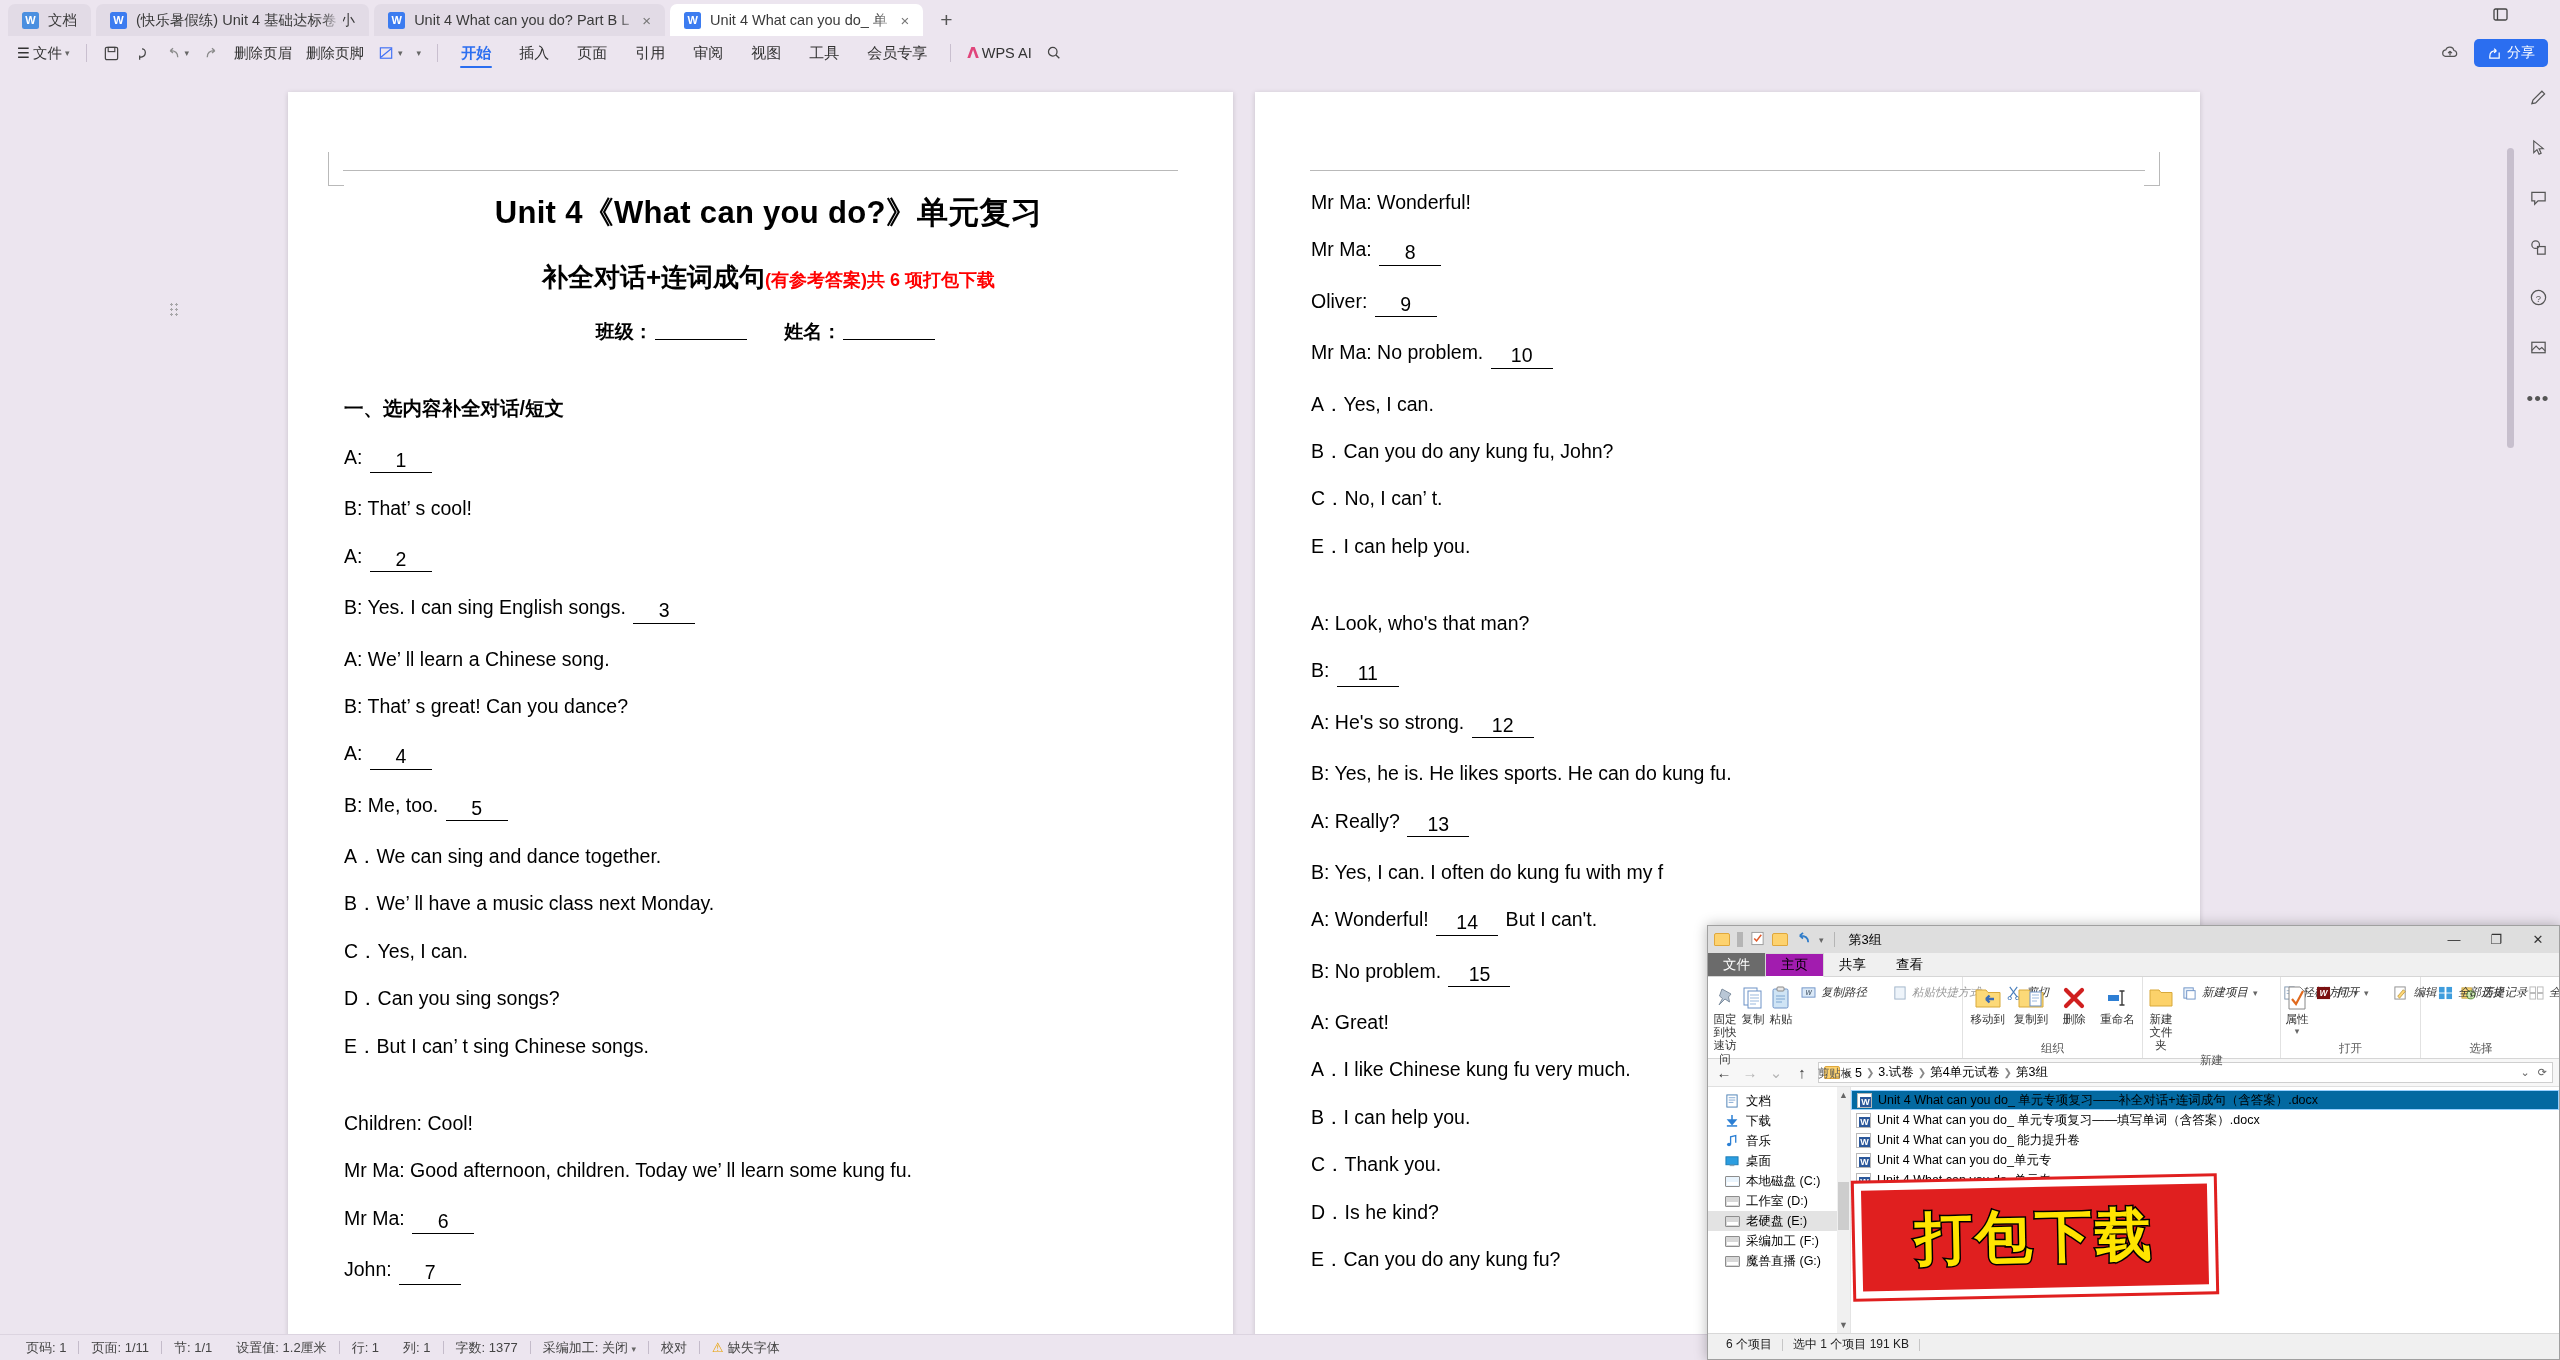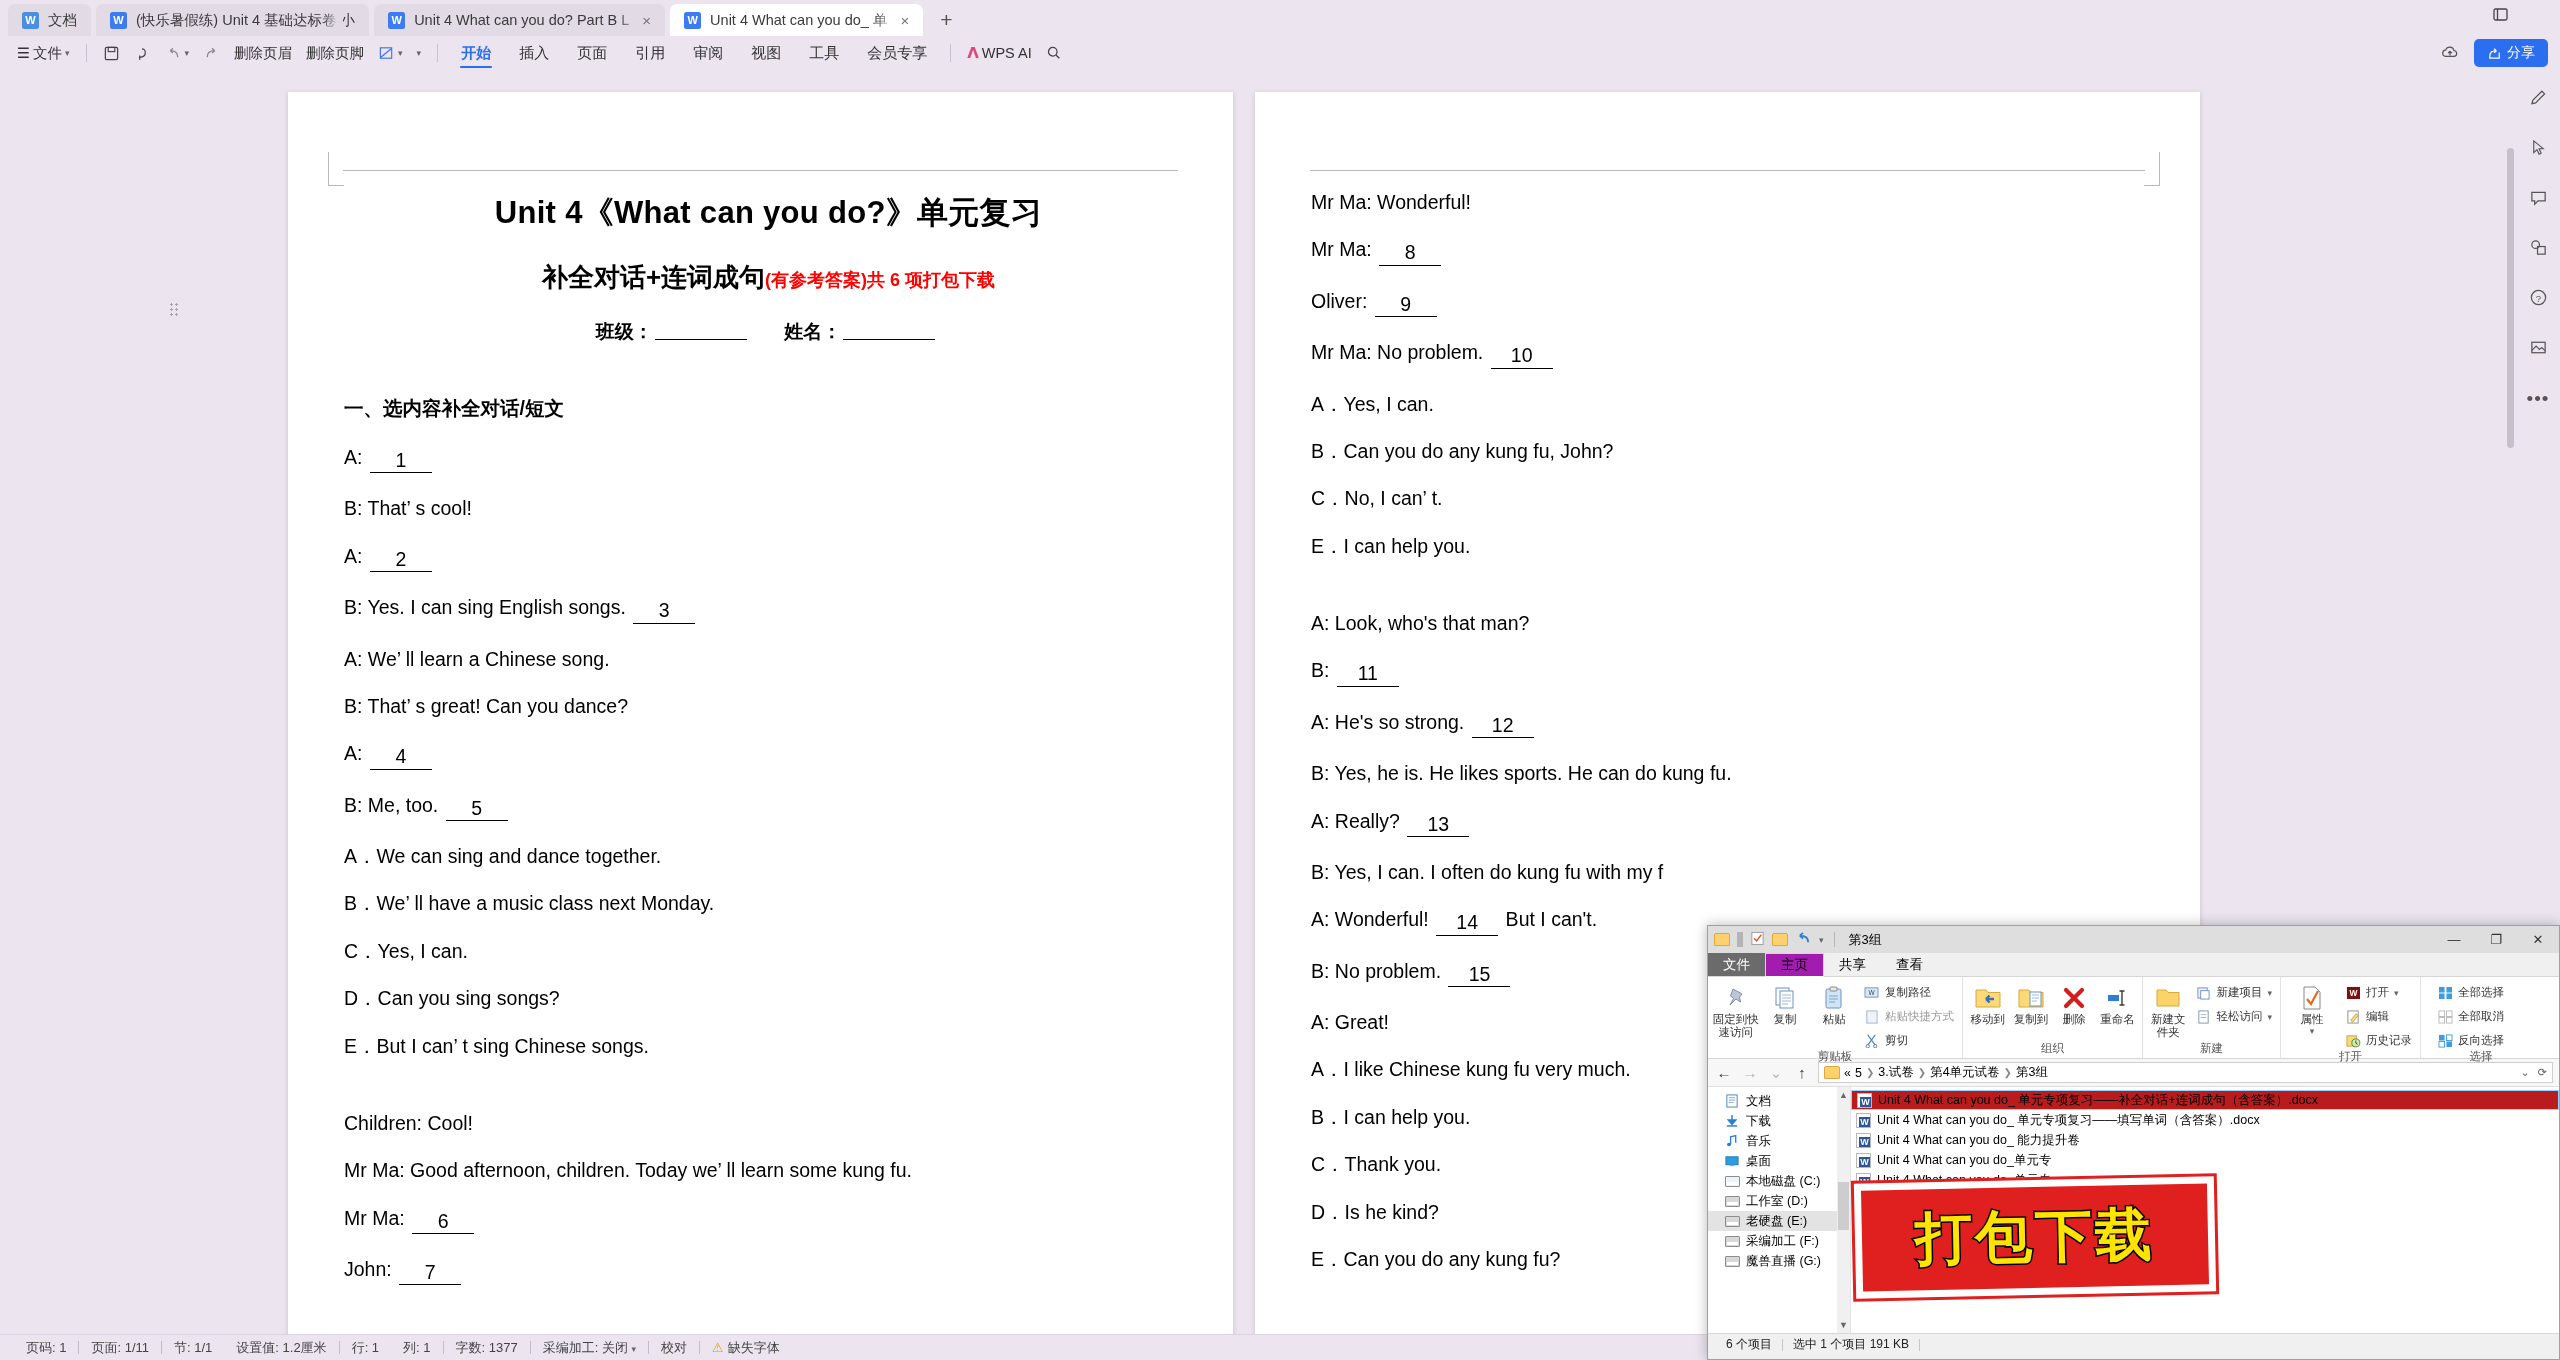--- a/index.html
+++ b/index.html
@@ -163,21 +163,21 @@
   .ex-ribbon { height: 82px; background: #fff; display: flex; position: relative;
                border-bottom: 1px solid #d6d6d6; }
   .rgroup { display: flex; flex-direction: column; position: relative;
             border-right: 1px solid #e2e2e2; padding: 2px 4px 0; }
   .rgroup .gcontent { display: flex; flex: 1; align-items: flex-start; gap: 2px; }
   .gname { text-align: center; font-size: 11.5px; color: #555; padding-bottom: 2px; }
   .bigbtn { width: 56px; display: flex; flex-direction: column; align-items: center;
             justify-content: flex-start; padding-top: 4px; font-size: 11.5px;
             color: #333; text-align: center; line-height: 1.15; }
   .bigbtn .gl { height: 30px; display:flex; align-items:center; justify-content:center; font-size: 22px; }
-  .smallcol { display: flex; flex-direction: column; padding-top: 5px; gap: 7px; }
+  .smallcol { display: flex; flex-direction: row; padding-top: 5px; gap: 16px; font-style: italic; }
   .smallbtn { display: flex; align-items: center; gap: 5px; font-size: 11.5px;
               color: #333; padding: 1px 4px; white-space: nowrap; }
   .smallbtn .gl { width: 16px; height: 14px; display:flex;align-items:center;justify-content:center;font-size:12px;}
   .dim { color: #9a9a9a; }
 
   .ex-addr { height: 28px; background: #f7f7f7; display: flex; align-items: center;
              gap: 6px; padding: 0 6px; border-bottom: 1px solid #e0e0e0;}
   .navbtn { width: 20px; text-align: center; color: #3b3b3b; font-size: 15px; }
   .navbtn.dimmed { color: #b4b4b4; }
   .crumbbar { flex: 1; height: 21px; background: #fff; border: 1px solid #cfcfcf;
@@ -199,21 +199,21 @@
   .nav-scroll { position: absolute; right: 0; top: 0; width: 13px; height: 100%;
                 background: #f0f0f0; }
   .nav-thumb { position: absolute; right: 1px; top: 95px; width: 11px; height: 48px;
                background: #cdcdcd; }
   .nav-arrow { position: absolute; right: 0; width: 13px; height: 16px; color: #666;
                font-size: 9px; display: flex; align-items: center; justify-content: center; }
 
   .ex-files { flex: 1; background: #fff; padding-top: 3px; overflow: hidden; }
   .frow { height: 20px; display: flex; align-items: center; gap: 6px;
           padding-left: 5px; font-size: 12.5px; white-space: nowrap; }
-  .frow.sel { background: #b91c1c; border: 1px solid #99d1ff; }
+  .frow.sel { background: #0369a1; border: 1px solid #99d1ff; }
   .wico { width: 15px; height: 15px; background: #fff; border: 1px solid #b9b9b9;
           position: relative; flex: 0 0 auto; }
   .wico::after { content: "W"; position: absolute; left: 2px; bottom: 0px; font-size: 9px;
                  font-weight: bold; color: #fff; background: #2b579a;
                  width: 11px; height: 10px; line-height: 10px; text-align: center; }
 
   .ex-status { height: 22px; background: #f0f0f0; border-top: 1px solid #d8d8d8;
                display: flex; align-items: center; font-size: 12px; color: #222;
                padding-left: 8px; gap: 0; }
   .exs { padding: 0 10px; }

